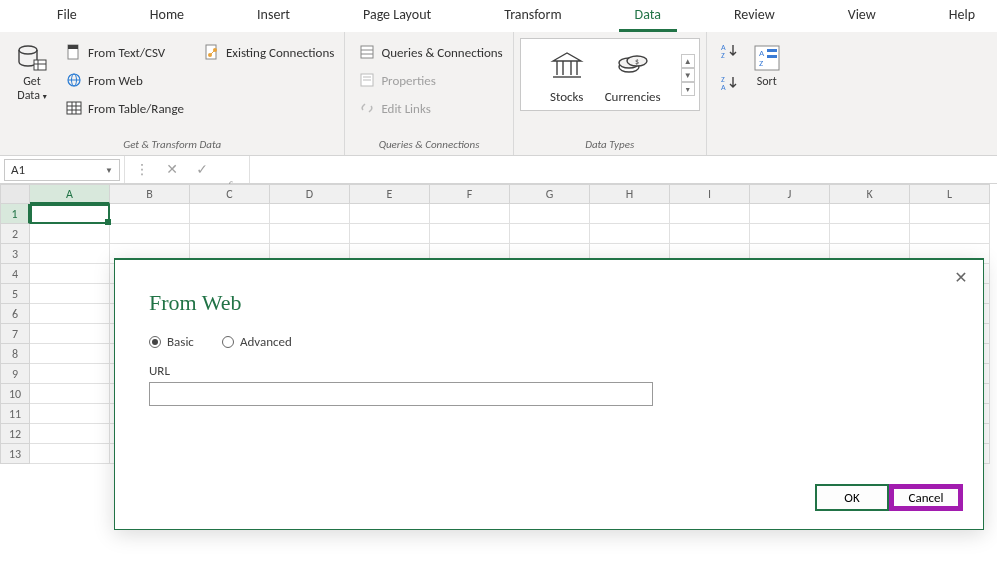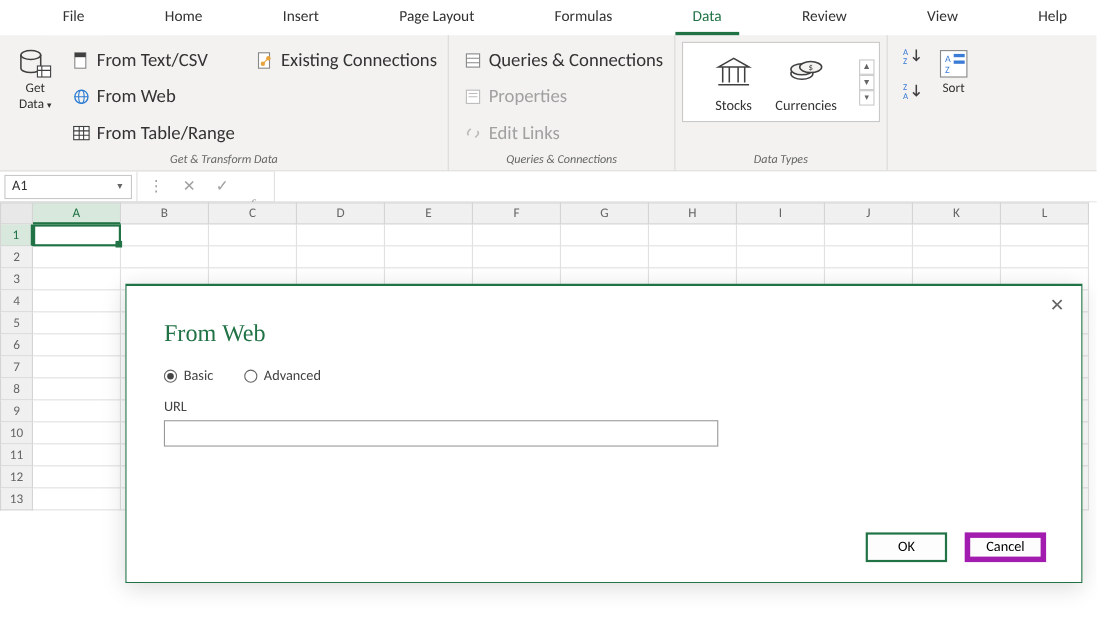--- a/index.html
+++ b/index.html
@@ -15,21 +15,21 @@
 .ribbon { display: flex; background: #f3f2f1; border-bottom: 1px solid #d4d4d4; height: 124px; }
 .group { display: flex; flex-direction: column; border-right: 1px solid #d9d9d9; padding: 0 6px; }
 .group-body { flex: 1; display: flex; align-items: flex-start; padding-top: 6px; }
 .group-label { text-align: center; font-size: 11px; color: #666; padding: 2px 0 4px; font-style: italic; }
 
 .big-btn { display: flex; flex-direction: column; align-items: center; justify-content: flex-start; padding: 4px 6px 0; cursor: pointer; width: 52px; }
 .big-btn .ico { width: 32px; height: 32px; display: flex; align-items: center; justify-content: center; }
 .big-btn .lbl { font-size: 12px; text-align: center; line-height: 14px; margin-top: 0; }
 
 .small-btns { display: flex; flex-direction: column; gap: 8px; padding-top: 4px; }
-.small-btn { display: flex; align-items: center; gap: 6px; padding: 2px 4px; cursor: pointer; font-size: 17px; }
+.small-btn { display: flex; align-items: center; gap: 6px; padding: 2px 4px; cursor: pointer; font-size: 13px; }
 .small-btn .ico { width: 16px; height: 16px; display: flex; align-items: center; justify-content: center; }
 .small-btn.disabled { color: #a0a0a0; }
 
 .stock-row { display: flex; gap: 20px; padding: 4px 10px 0 20px; align-items: flex-start; }
 .stock-btn { display: flex; flex-direction: column; align-items: center; cursor: pointer; }
 .stock-btn .ico { width: 36px; height: 32px; }
 .stock-btn .lbl { font-size: 13px; margin-top: 8px; }
 
 .stock-box { border: 1px solid #c8c8c8; background: #fff; padding: 6px 4px 6px 8px; display: flex; align-items: center; position: relative; }
 .spinners { display:flex; flex-direction:column; margin-left: 10px; }
@@ -66,35 +66,35 @@
 .dialog { position: absolute; left: 114px; top: 258px; width: 870px; height: 272px; background: #fff; border: 1px solid #217346; border-top: 2px solid #217346; box-shadow: 0 4px 20px rgba(0,0,0,0.15); z-index: 100; }
 .dlg-close { position:absolute; top:8px; right:12px; font-size:16px; color:#666; cursor:pointer; width:20px; text-align:center; }
 .dlg-body { padding: 30px 34px; }
 .dlg-title { font-size: 22px; font-weight: 400; color: #217346; font-family: "Segoe UI Light","Segoe UI"; margin-bottom: 18px; }
 .radios { display: flex; gap: 28px; margin-bottom: 14px; align-items:center; }
 .radio { display: flex; align-items: center; gap: 6px; font-size: 13px; color:#444; cursor:pointer; }
 .r-circle { width:12px; height:12px; border:1px solid #666; border-radius:50%; display:inline-flex; align-items:center; justify-content:center; }
 .r-circle.on::after { content:""; width:6px; height:6px; background:#444; border-radius:50%; }
 .url-label { font-size: 13px; color:#444; margin-bottom: 4px; display:block; }
 .url-input { width: 504px; height: 24px; border: 1px solid #999; padding: 2px 4px; font-size:13px; }
-.dlg-btns { position:absolute; bottom: 18px; right: 32px; display:flex; gap: 16px; }
+.dlg-btns { position:absolute; bottom: 18px; right: 20px; display:flex; gap: 0; }
 .dlg-btn { min-width: 74px; height: 27px; border: 5px solid #a21caf; background:#fdfdfd; font-size:13px; cursor:pointer; }
 .dlg-btn.ok { border: 2px solid #217346; }
 
 svg { display:block; }
 </style>
 </head>
 <body>
 
 <div class="tabs">
   <div class="tab file">File</div>
   <div class="tab">Home</div>
   <div class="tab">Insert</div>
   <div class="tab">Page Layout</div>
-  <div class="tab">Formulas</div>
+  <div class="tab">Transform</div>
   <div class="tab active">Data</div>
   <div class="tab">Review</div>
   <div class="tab">View</div>
   <div class="tab">Help</div>
 </div>
 
 <div class="ribbon">
 
   <div class="group">
     <div class="group-body">

